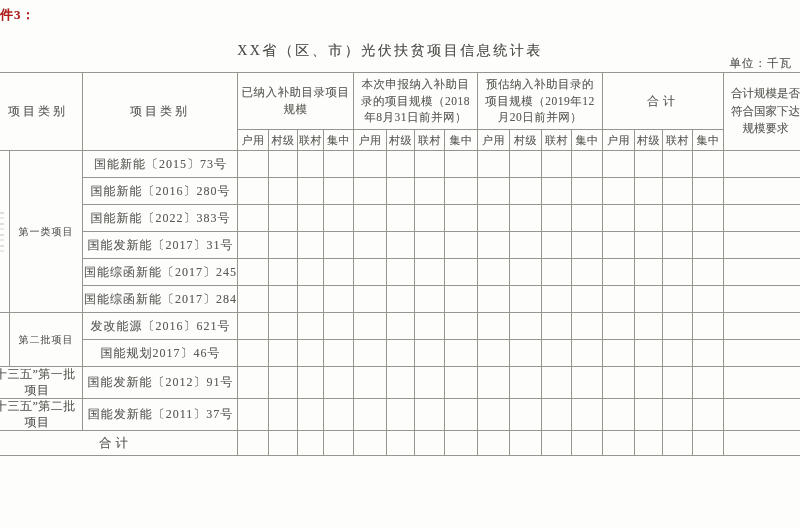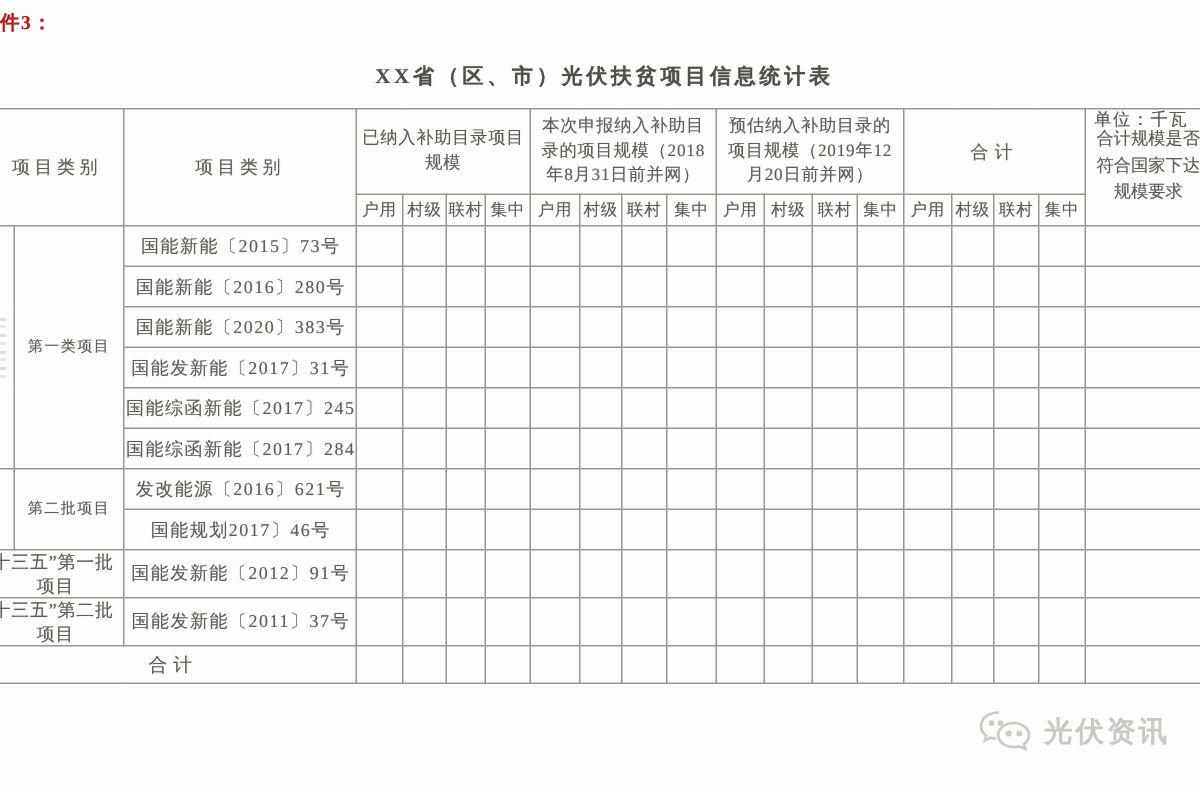--- a/index.html
+++ b/index.html
@@ -14,28 +14,28 @@
   }
   .sheet { position: absolute; inset: 0; }
 
   .attach-label {
     position: absolute; top: 6px; left: 0;
     font-size: 13px; font-weight: bold; color: #b91c1c;
     letter-spacing: 1px;
     text-shadow: 0 0 0.6px rgba(80,80,75,.55);
   }
   .doc-title {
-    position: absolute; top: 42px; left: 13px; width: 780px;
+    position: absolute; top: 42px; left: 0; width: 780px;
     text-align: center;
-    font-size: 14px; font-weight: bold; color: #50504b;
+    font-size: 14px; font-weight: normal; color: #50504b;
     letter-spacing: 2.5px;
     text-shadow: 0 0 0.6px rgba(80,80,75,.5);
   }
   .unit-label {
-    position: absolute; top: 72px; right: 8px;
+    position: absolute; top: 56px; right: 8px;
     font-size: 11.5px; color: #5a5a55; letter-spacing: 1px;
     text-shadow: 0 0 0.5px rgba(90,90,85,.5);
   }
 
   table.main {
     position: absolute; top: 72px; left: -7px;
     border-collapse: collapse;
     table-layout: fixed;
     width: 814px;
   }
@@ -197,21 +197,21 @@
           <td class="c-data"></td>
           <td class="c-data"></td>
           <td class="c-data"></td>
           <td class="c-data"></td>
           <td class="c-data"></td>
           <td class="c-data"></td>
           <td class="c-data"></td>
           <td class="c-last"></td>
         </tr>
     <tr class="data">
-      <td class="doc-cell">国能新能〔2020〕383号</td>
+      <td class="doc-cell">国能新能〔2022〕383号</td>
     <td class="c-data"></td>
           <td class="c-data"></td>
           <td class="c-data"></td>
           <td class="c-data"></td>
           <td class="c-data"></td>
           <td class="c-data"></td>
           <td class="c-data"></td>
           <td class="c-data"></td>
           <td class="c-data"></td>
           <td class="c-data"></td>
@@ -386,25 +386,14 @@
           <td class="c-data"></td>
           <td class="c-data"></td>
           <td class="c-data"></td>
           <td class="c-data"></td>
           <td class="c-data"></td>
           <td class="c-last"></td>
         </tr>
   </tbody>
     </table>
 
-  <div class="watermark">
-    <svg class="wm-icon" viewBox="0 0 40 32" stroke-width="1.8">
-      <path d="M16 3 C9 3 4 7 4 12 c0 2.6 1.3 4.8 3.4 6.4 L6.6 21.6 l3.6-1.8 c1.2 .4 2.5 .6 3.9 .6"></path>
-      <circle cx="11" cy="10" r="1" fill="#cbcbc6"></circle>
-      <circle cx="17" cy="10" r="1" fill="#cbcbc6"></circle>
-      <path d="M26 10 c-6 0-10.5 3.6-10.5 8 0 4.5 4.5 8 10.5 8 1.2 0 2.4-.15 3.5-.45 L33.5 27.3 l-1-3.2 c2.2-1.4 3.5-3.6 3.5-6.1 0-4.4-4.5-8-10-8z"></path>
-      <circle cx="22.5" cy="17" r="1.1" fill="#cbcbc6"></circle>
-      <circle cx="29.5" cy="17" r="1.1" fill="#cbcbc6"></circle>
-    </svg>
-    <span class="wm-text">光伏资讯</span>
-  </div>
 
 </div>
 
 </body></html>

